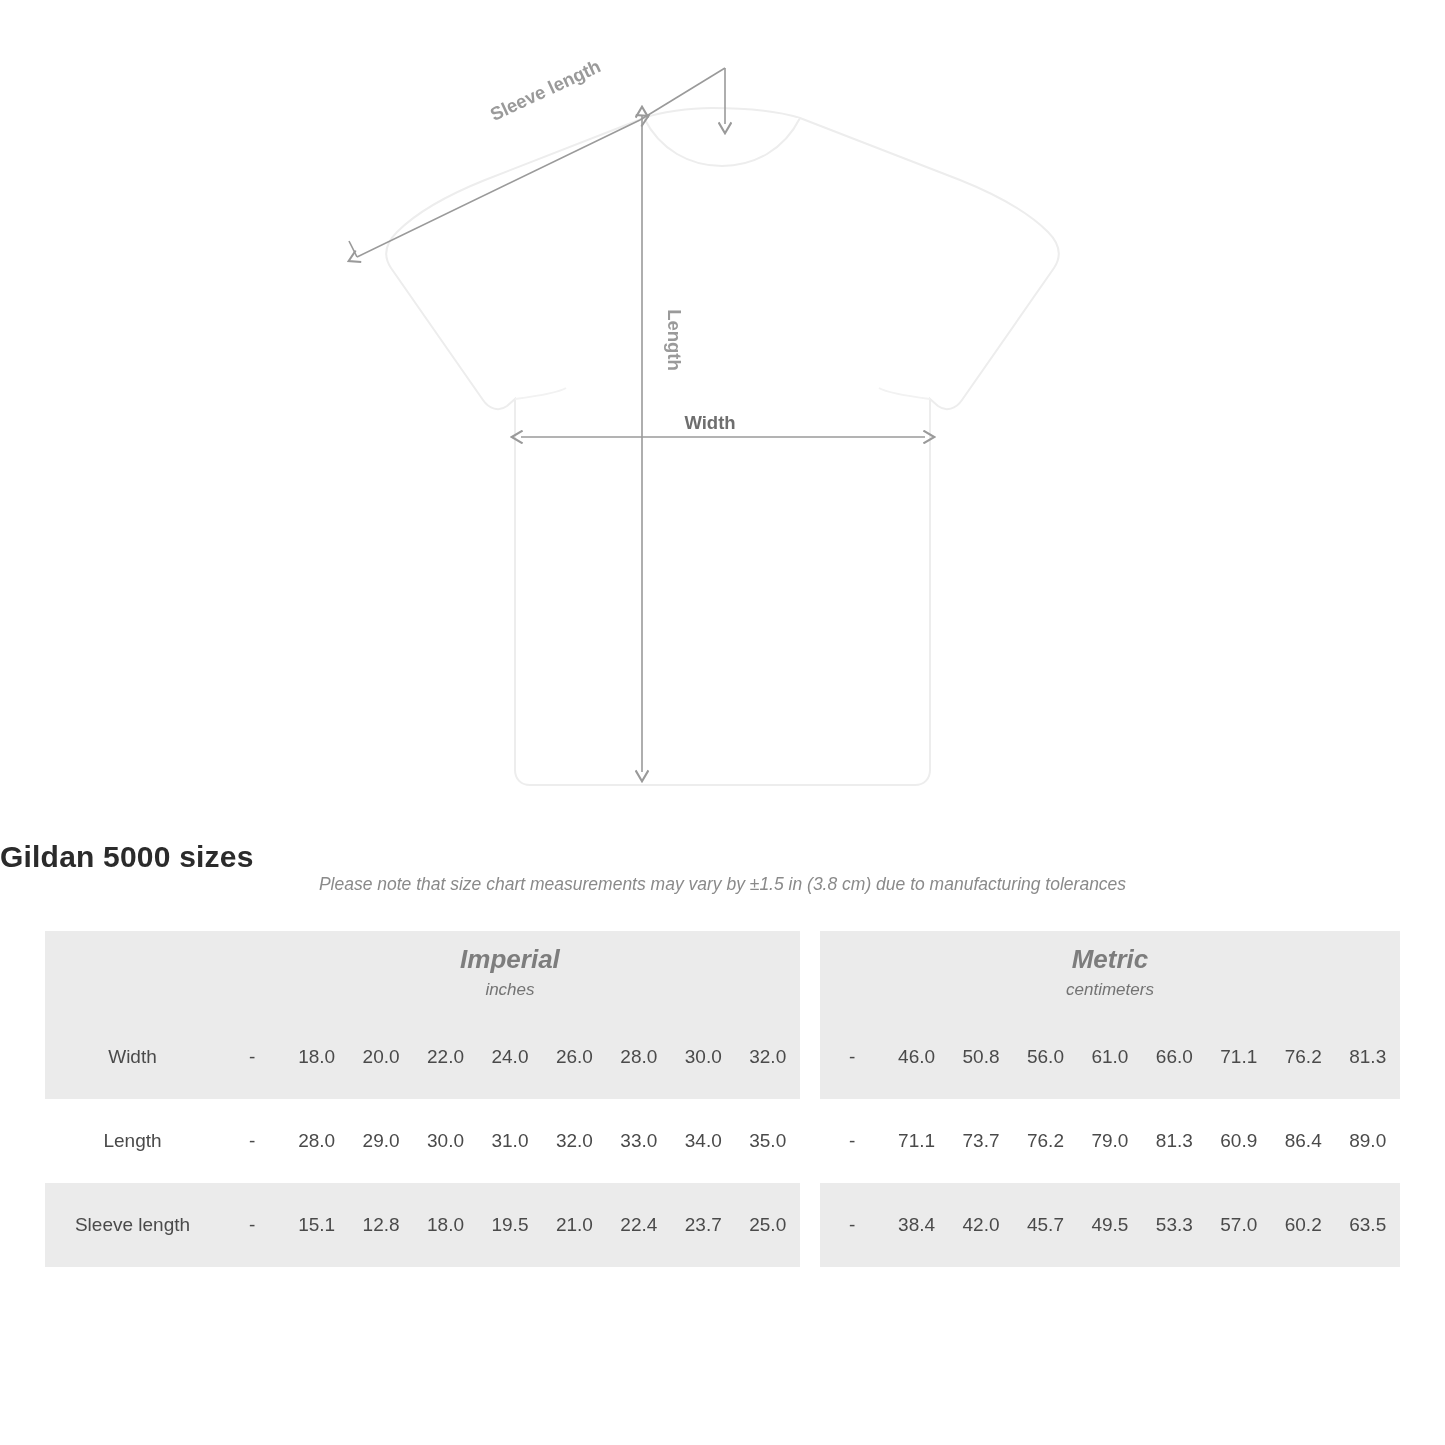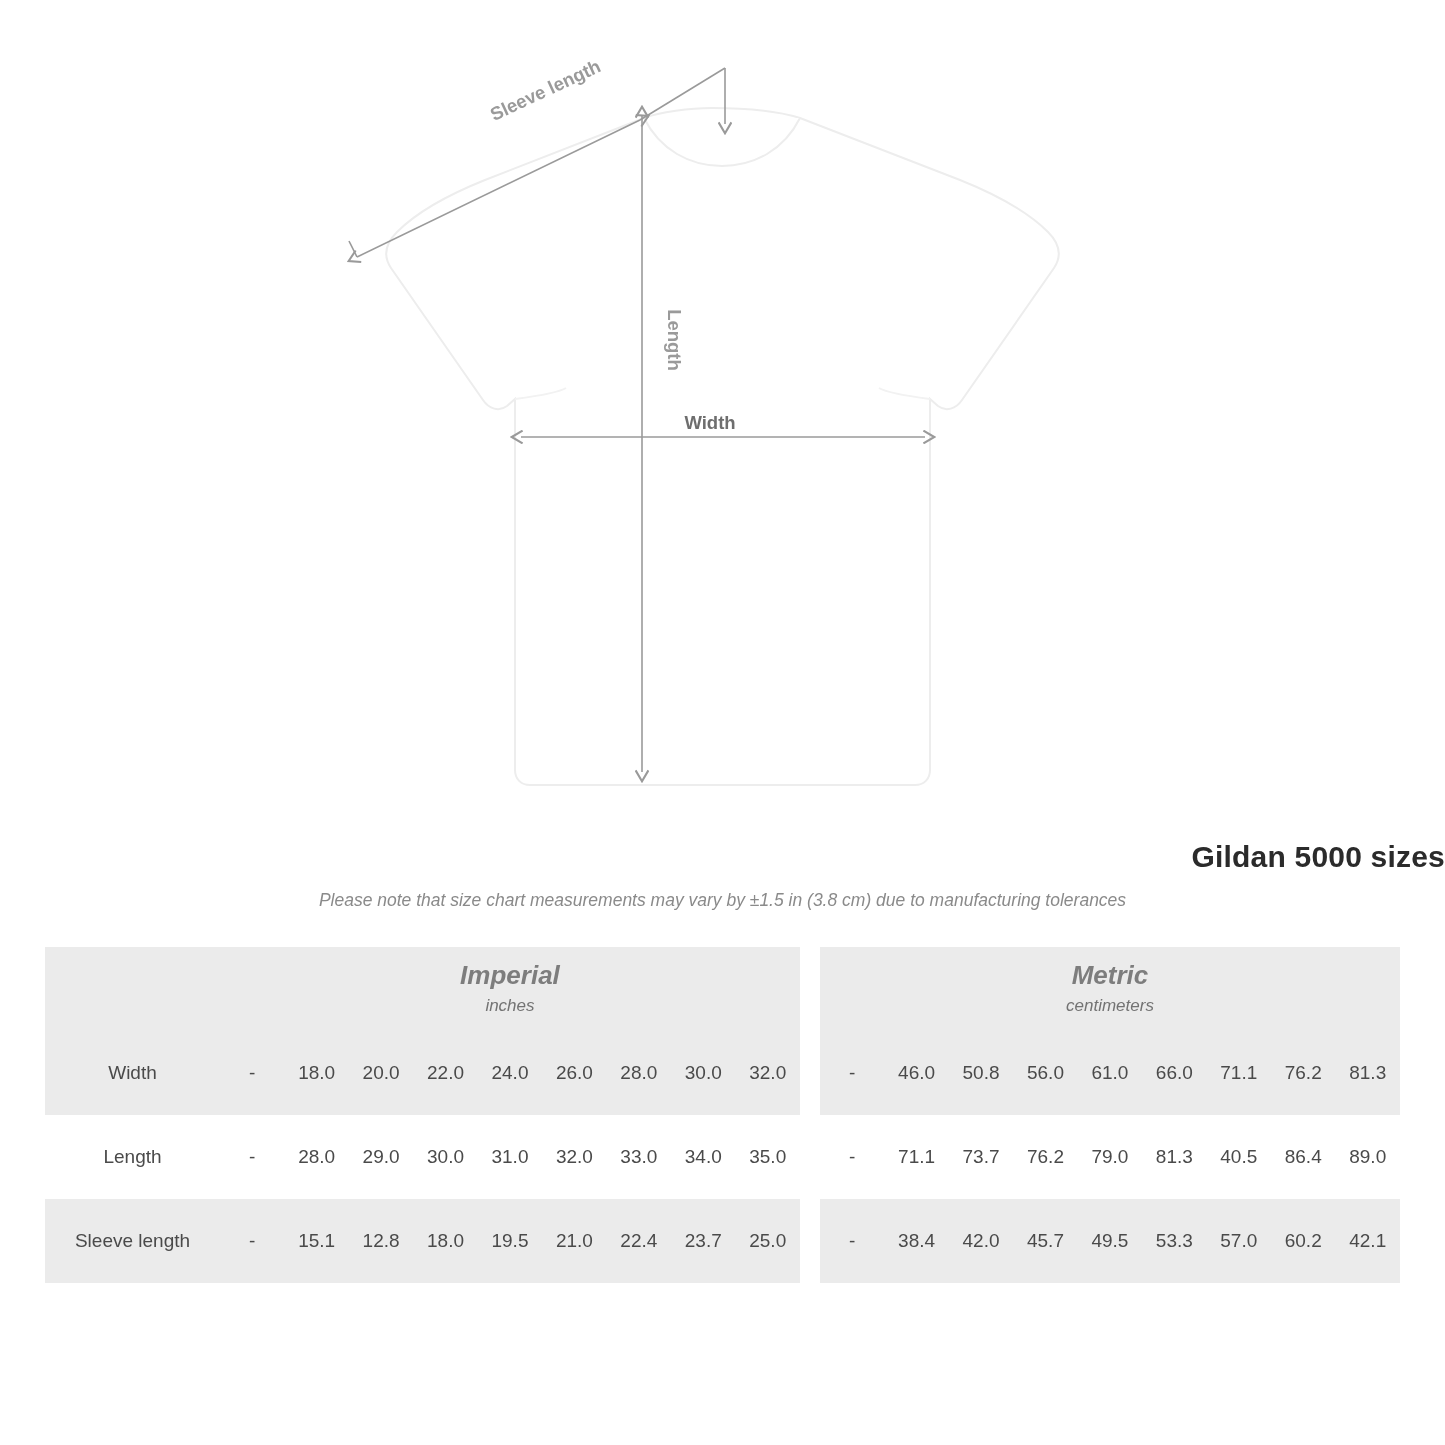--- a/index.html
+++ b/index.html
@@ -20,33 +20,32 @@
     position: relative;
     width: 1445px;
     height: 830px;
   }
   .illustration svg {
     display: block;
   }
 
   
   .chart-title {
-    text-align: right;
+    text-align: left;
     font-size: 30px;
     font-weight: bold;
     color: #2b2b2b;
     margin-top: 10px;
     letter-spacing: 0.2px;
   }
   .chart-note {
     text-align: center;
     font-size: 17.5px;
     font-style: italic;
     color: #8a8a8a;
-    margin-top: 16px;
   }
 
   
   .table-wrap {
     margin-top: 36px;
     padding: 0 45px;
     box-sizing: border-box;
     width: 1343px;
   }
   table.size-chart {
@@ -246,21 +245,21 @@
           <td>33.0</td>
           <td>34.0</td>
           <td>35.0</td>
           <td class="gap"></td>
           <td>-</td>
           <td>71.1</td>
           <td>73.7</td>
           <td>76.2</td>
           <td>79.0</td>
           <td>81.3</td>
-          <td>40.5</td>
+          <td>60.9</td>
           <td>86.4</td>
           <td>89.0</td>
         </tr>
         <tr class="band-grey">
           <td class="rowlabel">Sleeve length</td>
           <td>-</td>
           <td>15.1</td>
           <td>12.8</td>
           <td>18.0</td>
           <td>19.5</td>
@@ -270,17 +269,17 @@
           <td>25.0</td>
           <td class="gap"></td>
           <td>-</td>
           <td>38.4</td>
           <td>42.0</td>
           <td>45.7</td>
           <td>49.5</td>
           <td>53.3</td>
           <td>57.0</td>
           <td>60.2</td>
-          <td>42.1</td>
+          <td>63.5</td>
         </tr>
       </tbody>
   </table>
 </div>
 
 </body></html>

